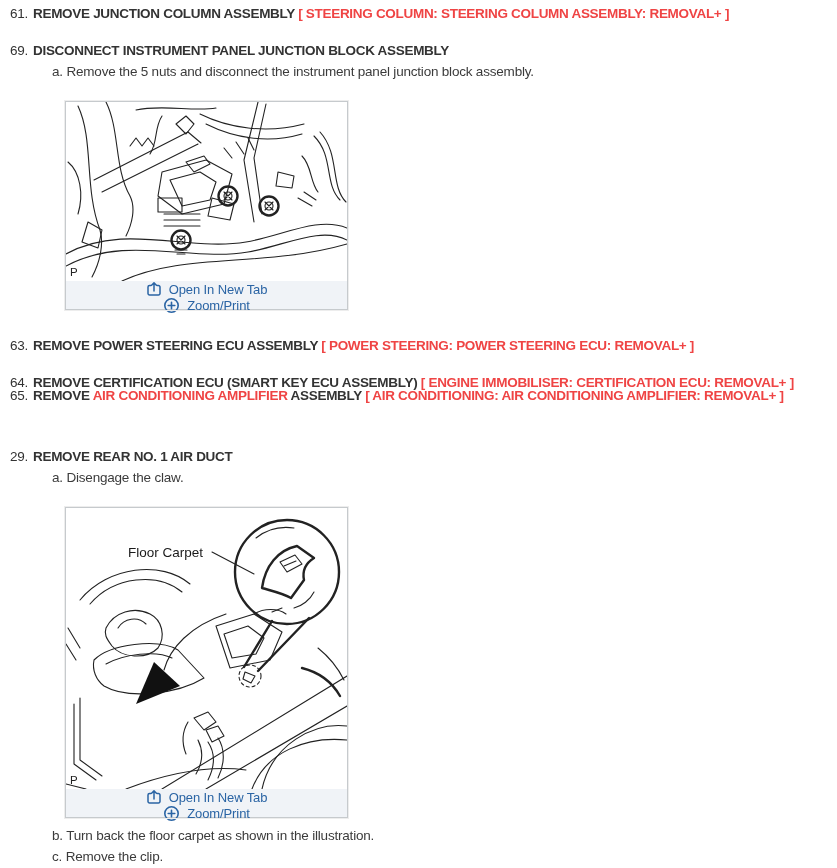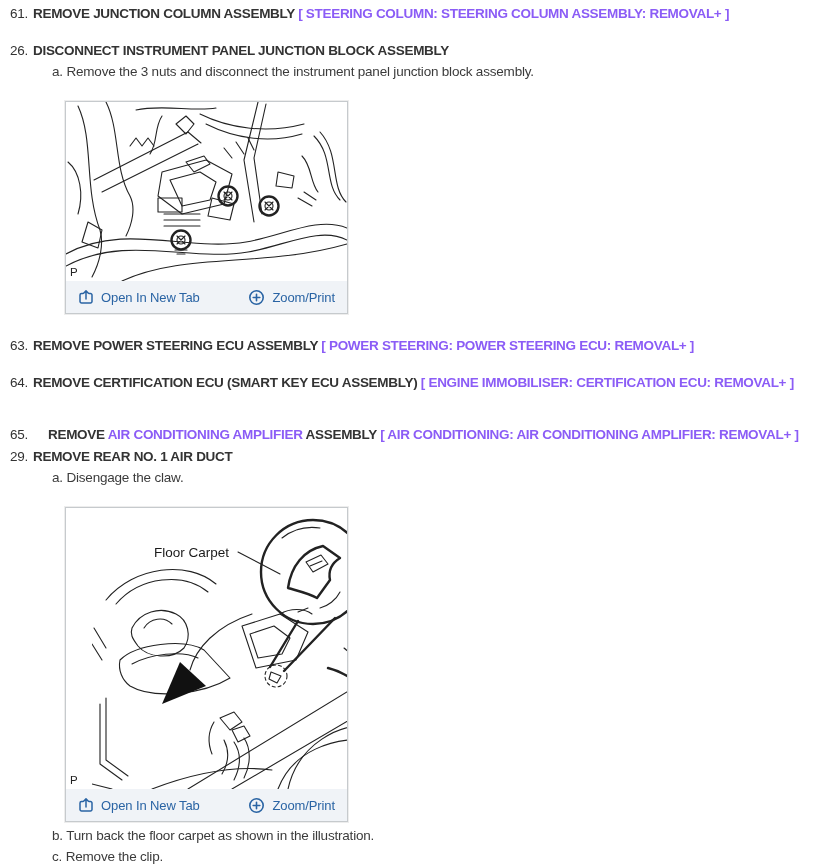--- a/index.html
+++ b/index.html
@@ -12,21 +12,21 @@
   .page { position:relative; width:837px; height:868px; background:#fff; }
 
   
   .step {
     position:absolute; left:10px; display:flex; white-space:nowrap;
     font-size:13.5px; line-height:16px; letter-spacing:-0.3px;
   }
   .step-num { min-width:23px; font-weight:400; color:#333; }
   .step-head { font-weight:700; color:#333; }
   .step-head .hlink {
-    color:#8b5cf6; text-decoration:none; cursor:pointer; font-weight:700;
+    color:#ef4444; text-decoration:none; cursor:pointer; font-weight:700;
   }
 
   
   .substep {
     position:absolute; left:52px; white-space:nowrap;
     font-size:13.5px; line-height:16px; letter-spacing:-0.2px; color:#3b3b3b;
   }
 
   
   .fig {
@@ -36,21 +36,22 @@
   }
   .fig-image { position:relative; width:281px; background:#fff; overflow:hidden; }
   .fig-image svg.art { display:block; }
   .fig-corner {
     position:absolute; left:4px; bottom:3px;
     font-size:11.5px; color:#222; line-height:11px;
   }
   .fig-footer {
     width:281px; height:28px; background:#f0f3f7;
     display:flex; align-items:center; justify-content:space-between;
-    padding:16px 12px;
+    padding:0 12px;
+    flex-direction:column;
   }
   .fig-link {
     display:flex; align-items:center; gap:7px;
     color:#2a64a4; font-size:13px; letter-spacing:-0.1px;
     text-decoration:none; cursor:pointer;
   }
   .fig-link svg { display:block; }
 
   
   .art path, .art line, .art polyline, .art circle, .art ellipse, .art rect {
@@ -65,26 +66,26 @@
 <body>
 
 <div class="page">
 
   <div class="step" style="top:6px;">
     <span class="step-num">61.</span>
     <span class="step-head"><span>REMOVE JUNCTION COLUMN ASSEMBLY </span><a class="hlink">[ STEERING COLUMN: STEERING COLUMN ASSEMBLY: REMOVAL+ ]</a></span>
   </div>
 
   <div class="step" style="top:43px;">
-    <span class="step-num">26.</span>
+    <span class="step-num">69.</span>
     <span class="step-head"><span>DISCONNECT INSTRUMENT PANEL JUNCTION BLOCK ASSEMBLY</span></span>
   </div>
   <div class="substep" style="top:64px;">
     <span>a.</span>
-    <span>Remove the 3 nuts and disconnect the instrument panel junction block assembly.</span>
+    <span>Remove the 5 nuts and disconnect the instrument panel junction block assembly.</span>
   </div>
 
   <figure class="fig" style="top:101px;">
     <div class="fig-image" style="height:179px;">
       <svg class="art" width="281" height="179" viewBox="0 0 281 179">
 
         <path d="M12,4 C28,38 18,86 34,128 C38,142 34,160 26,175"></path>
         <path d="M40,0 C54,28 48,66 64,94 C70,106 66,122 60,134"></path>
         <path d="M2,60 C14,70 18,92 12,112"></path>
         <path d="M22,120 l14,8 -4,18 -16,-6 Z"></path>
@@ -157,36 +158,36 @@
   <div class="step" style="top:338px;">
     <span class="step-num">63.</span>
     <span class="step-head"><span>REMOVE POWER STEERING ECU ASSEMBLY </span><a class="hlink">[ POWER STEERING: POWER STEERING ECU: REMOVAL+ ]</a></span>
   </div>
 
   <div class="step" style="top:375px;">
     <span class="step-num">64.</span>
     <span class="step-head"><span>REMOVE CERTIFICATION ECU (SMART KEY ECU ASSEMBLY) </span><a class="hlink">[ ENGINE IMMOBILISER: CERTIFICATION ECU: REMOVAL+ ]</a></span>
   </div>
 
-  <div class="step" style="top:427px;gap:15px;">
+  <div class="step" style="top:388px;">
     <span class="step-num">65.</span>
     <span class="step-head"><span>REMOVE </span><a class="hlink">AIR CONDITIONING AMPLIFIER</a><span> ASSEMBLY </span><a class="hlink">[ AIR CONDITIONING: AIR CONDITIONING AMPLIFIER: REMOVAL+ ]</a></span>
   </div>
 
   <div class="step" style="top:449px;">
     <span class="step-num">29.</span>
     <span class="step-head"><span>REMOVE REAR NO. 1 AIR DUCT</span></span>
   </div>
   <div class="substep" style="top:470px;text-align:center;">
     <span>a.</span>
     <span>Disengage the claw.</span>
   </div>
 
   <figure class="fig" style="top:507px;">
-    <div class="fig-image" style="height:281px;padding-left:26px;">
+    <div class="fig-image" style="height:281px;">
       <svg class="art" width="281" height="281" viewBox="0 0 281 281">
 
         <text x="62" y="49" font-size="13.5">Floor Carpet</text>
         <path d="M146,44 L188,66"></path>
 
         <circle cx="221" cy="64" r="52" class="thick"></circle>
         <path d="M206,113 L178,159" class="thick"></path>
         <path d="M243,110 L192,163" class="thick"></path>
 
         <path d="M196,80 C199,58 212,42 231,38 L248,50 C240,55 236,62 238,72 L225,90 C216,85 206,83 196,80 Z" class="thick"></path>

